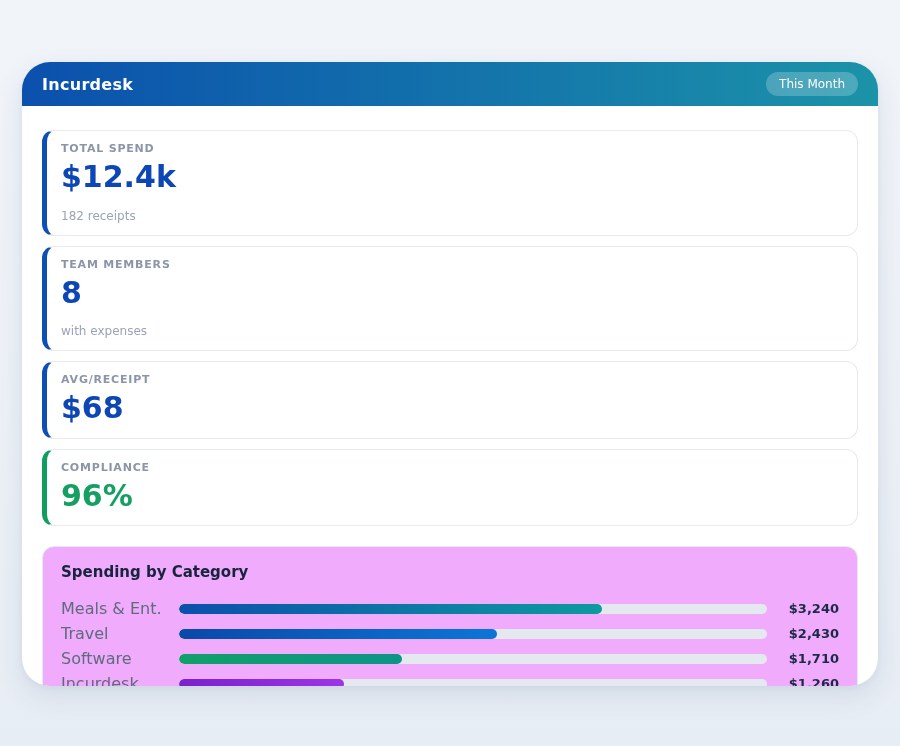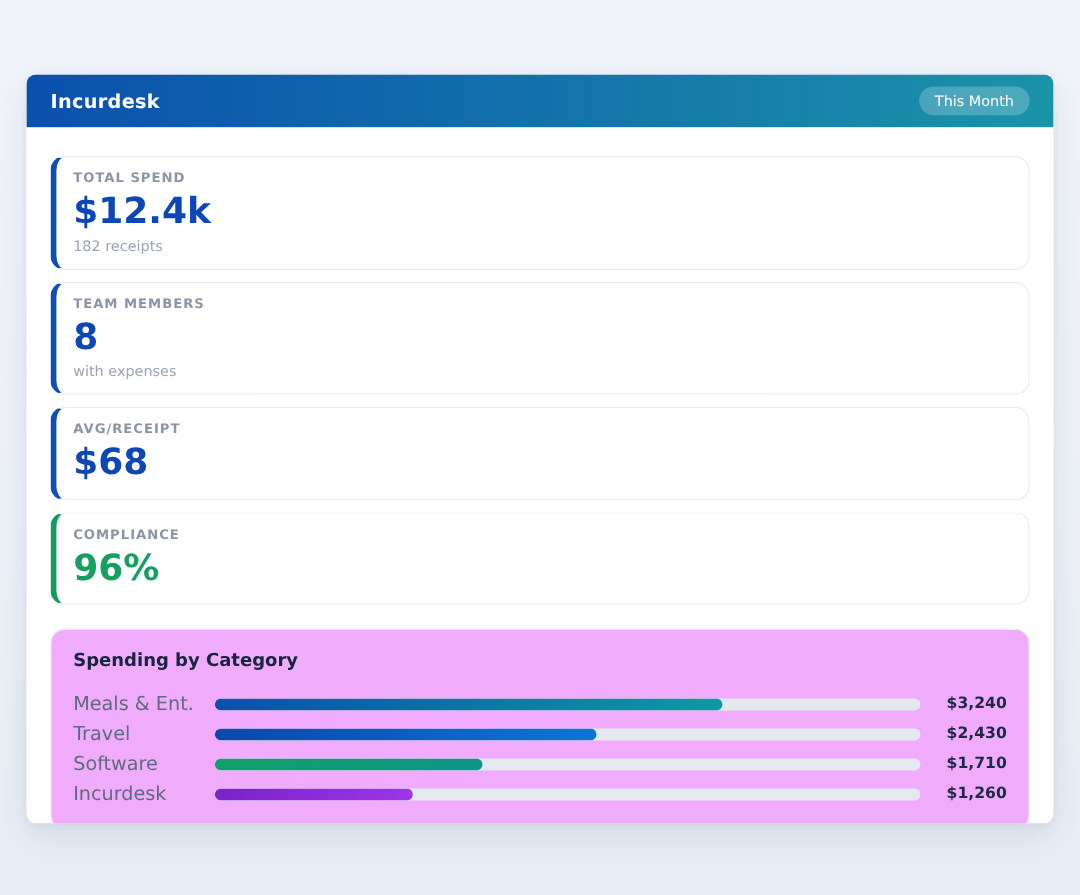--- a/index.html
+++ b/index.html
@@ -9,21 +9,21 @@
     background: linear-gradient(180deg, #f1f4f9 0%, #edf1f7 55%, #e7edf4 100%);
     overflow: hidden;
   }
   .page { position: relative; width: 900px; height: 746px; }
 
   .app-card {
     position: absolute;
     left: 22px; top: 62px;
     width: 856px; height: 624px;
     background: #ffffff;
-    border-radius: 8px;
+    border-radius: 28px;
     box-shadow: 0 10px 28px rgba(30, 60, 110, 0.10), 0 2px 6px rgba(30,60,110,0.05);
     overflow: hidden;
   }
 
   .app-header {
     height: 44px;
     display: flex;
     align-items: center;
     justify-content: space-between;
     padding: 0 20px;
@@ -63,21 +63,21 @@
   }
   .stat-value {
     font-size: 30px;
     font-weight: bold;
     color: #0d47b5;
     line-height: 1.15;
   }
   .stat-sub {
     font-size: 12px;
     color: #9aa4b5;
-    margin-top: 3px;
+    margin-top: 14px;
   }
 
   .chart-card {
     background: #f0abfc;
     border: 1px solid #e6eaf1;
     border-radius: 12px;
     padding: 16px 18px 17px 18px;
     margin-top: 20px;
   }
   .chart-title {

